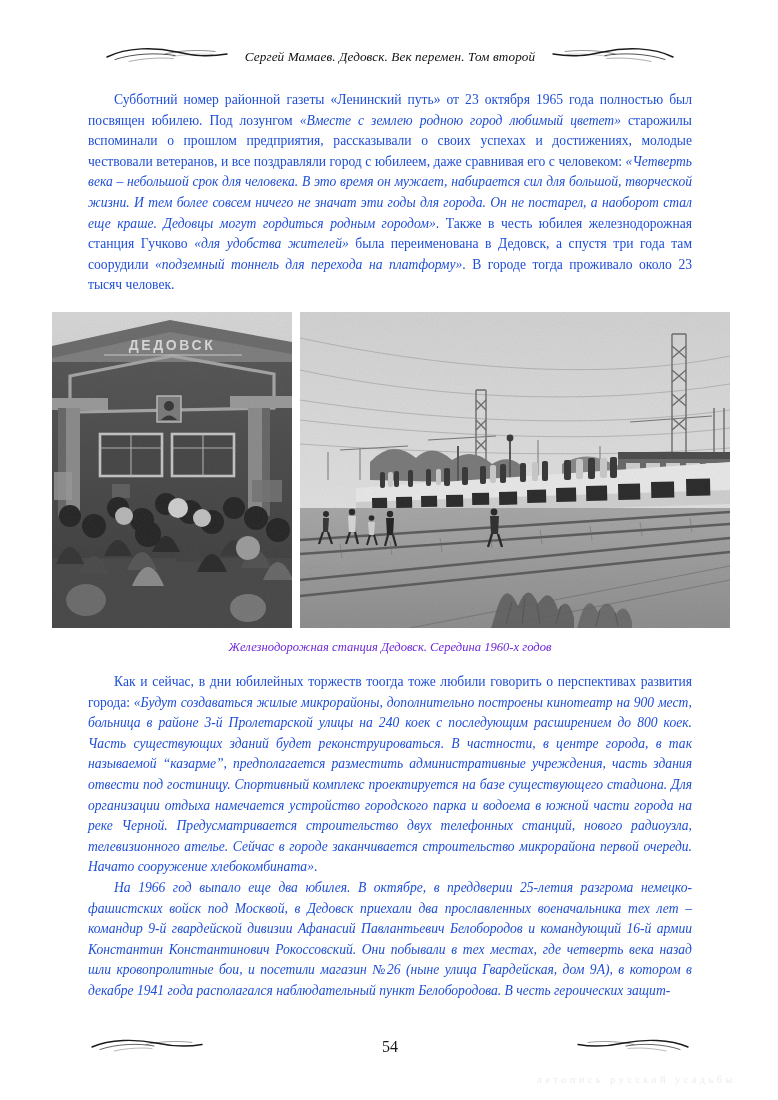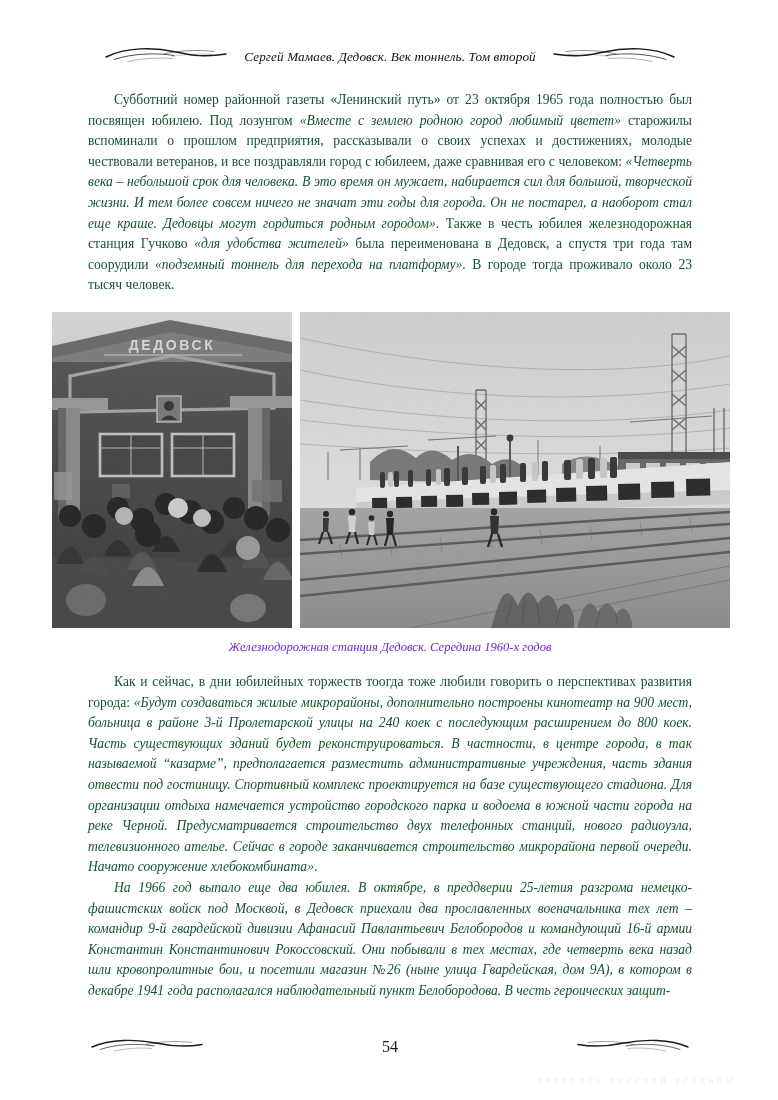--- a/index.html
+++ b/index.html
@@ -46,21 +46,21 @@
 
   
   .col {
     position: absolute;
     left: 88px;
     width: 604px;
     font-size: 13.6px;
     line-height: 20.6px;
     text-align: justify;
     text-justify: inter-word;
-    color: #14532d;
+    color: #1d4ed8;
   }
   p {
     margin: 0;
     text-indent: 26px;
     hyphens: manual;
   }
   i, em { font-style: italic; }
 
   #para-1 { top: 90px; }
   #para-2 { top: 672px; }
@@ -135,21 +135,21 @@
         <g fill="none" stroke="#1a1a1a">
           <path d="M4 12 C 24 2, 52 2, 74 7 C 90 10.5, 104 12.5, 124 9" stroke-width="1.5" stroke-linecap="round"></path>
           <path d="M12 14.5 C 30 8.5, 54 7.5, 72 10.5" stroke-width="0.9" stroke-linecap="round" opacity="0.85"></path>
           <path d="M26 16.5 C 42 13, 58 12.5, 70 13.5" stroke-width="0.6" stroke-linecap="round" opacity="0.6"></path>
           <path d="M62 9 C 76 5.5, 94 4.5, 112 6.5" stroke-width="0.7" stroke-linecap="round" opacity="0.7"></path>
           <path d="M70 11.2 C 84 9.2, 98 8.6, 110 9.4" stroke-width="0.5" stroke-linecap="round" opacity="0.5"></path>
         </g>
       </svg>
     </span>
 
-    <span class="running-head-title">Сергей Мамаев. Дедовск. Век тоннель. Том второй</span>
+    <span class="running-head-title">Сергей Мамаев. Дедовск. Век перемен. Том второй</span>
 
     <span class="swash">
       <svg width="128" height="20" viewBox="0 0 128 20">
         <g fill="none" stroke="#1a1a1a" transform="translate(128,0) scale(-1,1)">
           <path d="M4 12 C 24 2, 52 2, 74 7 C 90 10.5, 104 12.5, 124 9" stroke-width="1.5" stroke-linecap="round"></path>
           <path d="M12 14.5 C 30 8.5, 54 7.5, 72 10.5" stroke-width="0.9" stroke-linecap="round" opacity="0.85"></path>
           <path d="M26 16.5 C 42 13, 58 12.5, 70 13.5" stroke-width="0.6" stroke-linecap="round" opacity="0.6"></path>
           <path d="M62 9 C 76 5.5, 94 4.5, 112 6.5" stroke-width="0.7" stroke-linecap="round" opacity="0.7"></path>
           <path d="M70 11.2 C 84 9.2, 98 8.6, 110 9.4" stroke-width="0.5" stroke-linecap="round" opacity="0.5"></path>
         </g>

